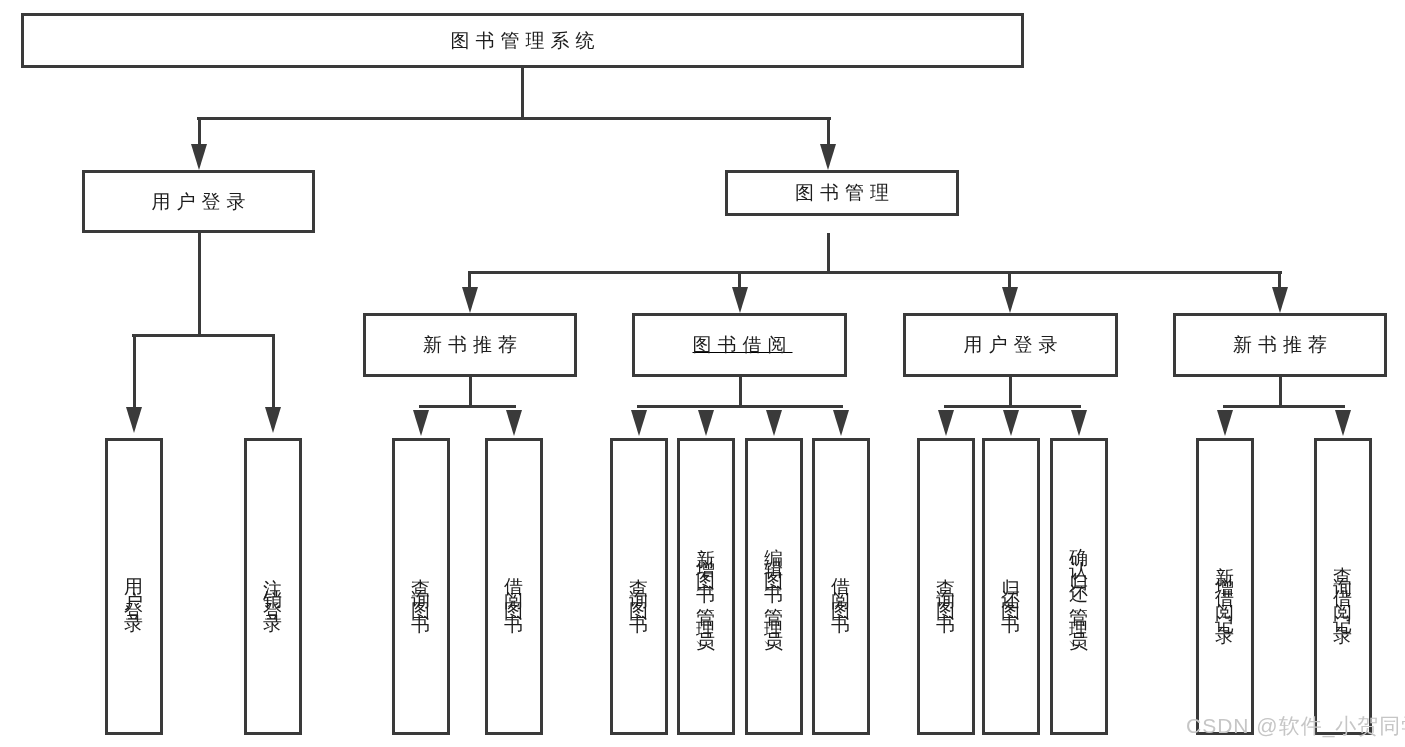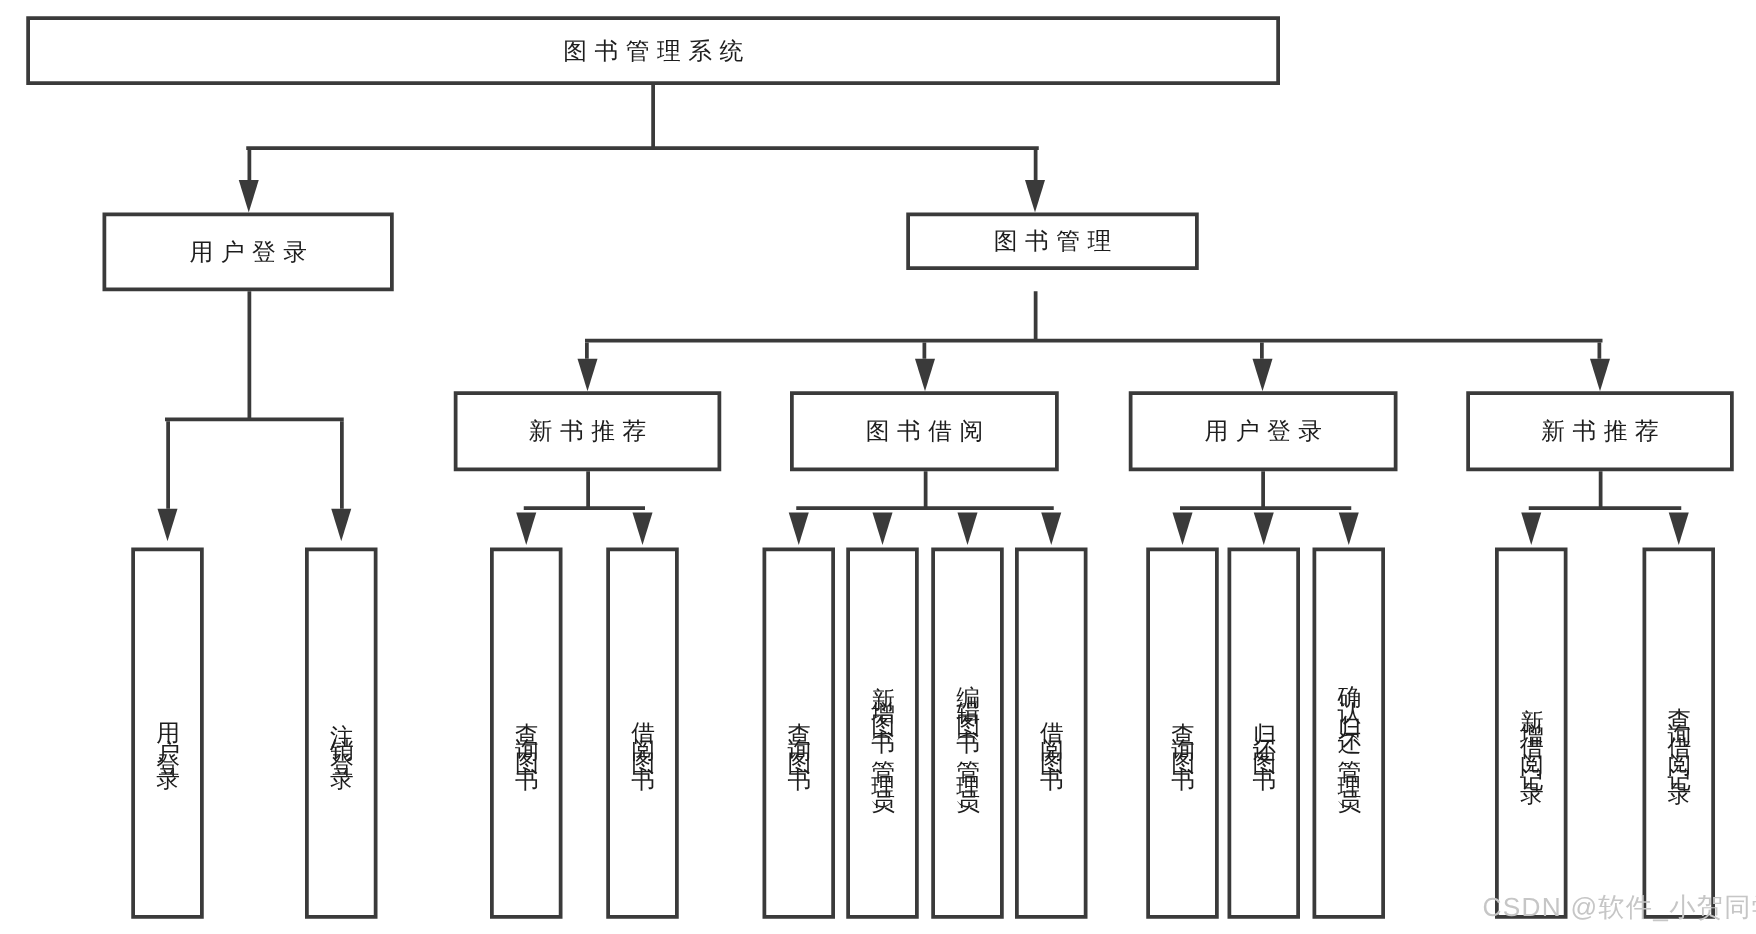--- a/index.html
+++ b/index.html
@@ -43,21 +43,21 @@
   <div class="box h" style="left:82px;top:170px;width:233px;height:63px;">
     <span>用户登录</span>
   </div>
   <div class="box h" style="left:711px;top:170px;width:234px;height:46px;margin-left:14px;">
     <span>图书管理</span>
   </div>
 
   <div class="box h" style="left:363px;top:313px;width:214px;height:64px;">
     <span>新书推荐</span>
   </div>
-  <div class="box h" style="left:632px;top:313px;width:215px;height:64px;">
+  <div class="box h" style="left:632px;top:313px;width:215px;height:64px;text-decoration:underline;">
     <span>图书借阅</span>
   </div>
   <div class="box h" style="left:903px;top:313px;width:215px;height:64px;">
     <span>用户登录</span>
   </div>
   <div class="box h" style="left:1173px;top:313px;width:214px;height:64px;">
     <span>新书推荐</span>
   </div>
 
   <div class="box v" style="left:105px;top:438px;width:58px;height:297px;">

